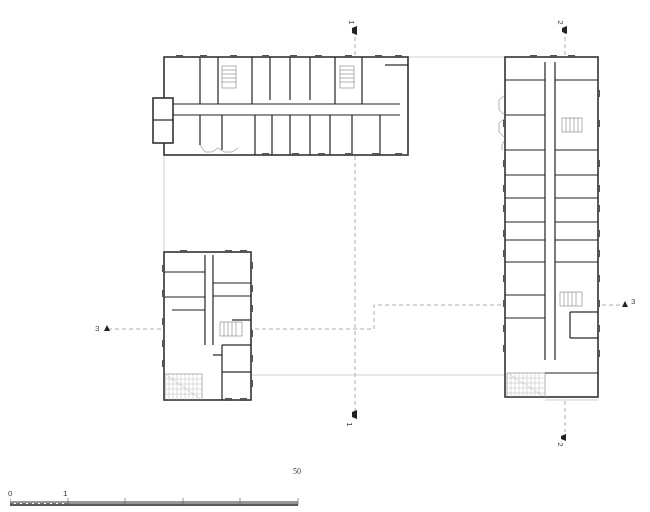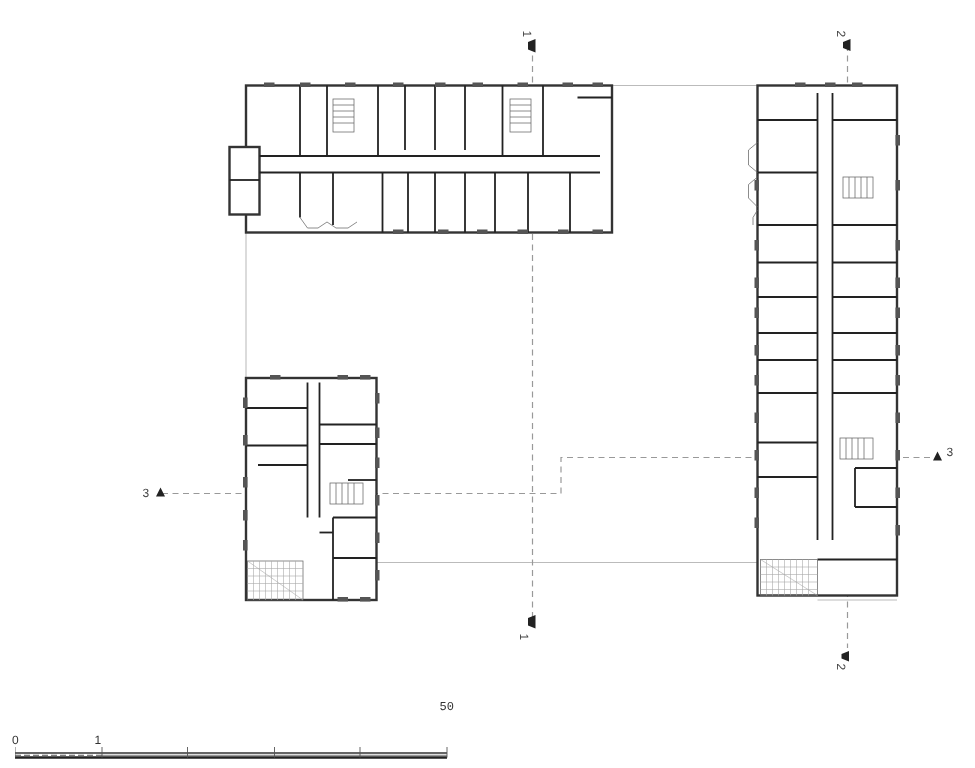--- a/index.html
+++ b/index.html
@@ -277,13 +277,13 @@
     <line x1="0" y1="4" x2="0" y2="11" stroke="#555" stroke-width="0.6"></line>
     <line x1="58" y1="4" x2="58" y2="11" stroke="#555" stroke-width="0.6"></line>
     <line x1="115" y1="4" x2="115" y2="11" stroke="#555" stroke-width="0.6"></line>
     <line x1="173" y1="4" x2="173" y2="11" stroke="#555" stroke-width="0.6"></line>
     <line x1="230" y1="4" x2="230" y2="11" stroke="#555" stroke-width="0.6"></line>
     <line x1="288" y1="4" x2="288" y2="11" stroke="#555" stroke-width="0.6"></line>
   </svg>
 </div>
 <div style="position:absolute;left:8px;top:489px;font-size:8px;color:#333;font-family:'Liberation Sans',sans-serif;">0</div>
 <div style="position:absolute;left:63px;top:489px;font-size:8px;color:#333;font-family:'Liberation Sans',sans-serif;">1</div>
-<div style="position:absolute;left:293px;top:467px;font-size:8px;color:#333;font-family:Liberation Mono, monospace;">50</div>
+<div style="position:absolute;left:293px;top:467px;font-size:8px;color:#333;font-family:Liberation Serif, serif;">50</div>
 
 </body></html>

